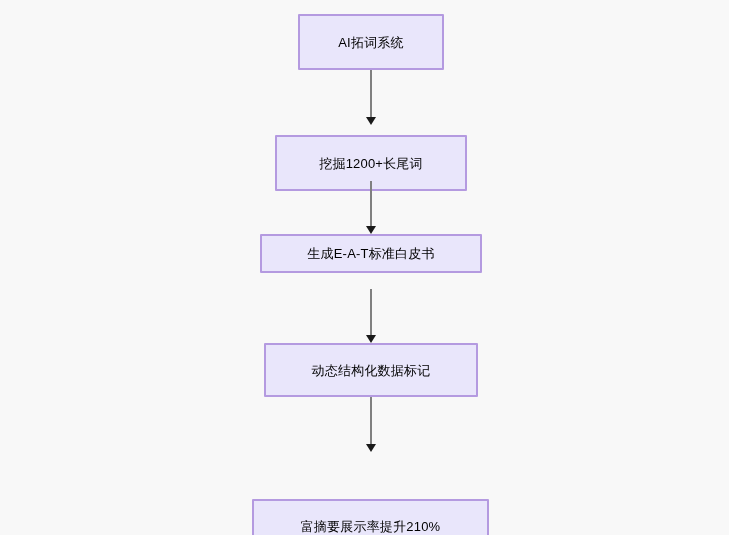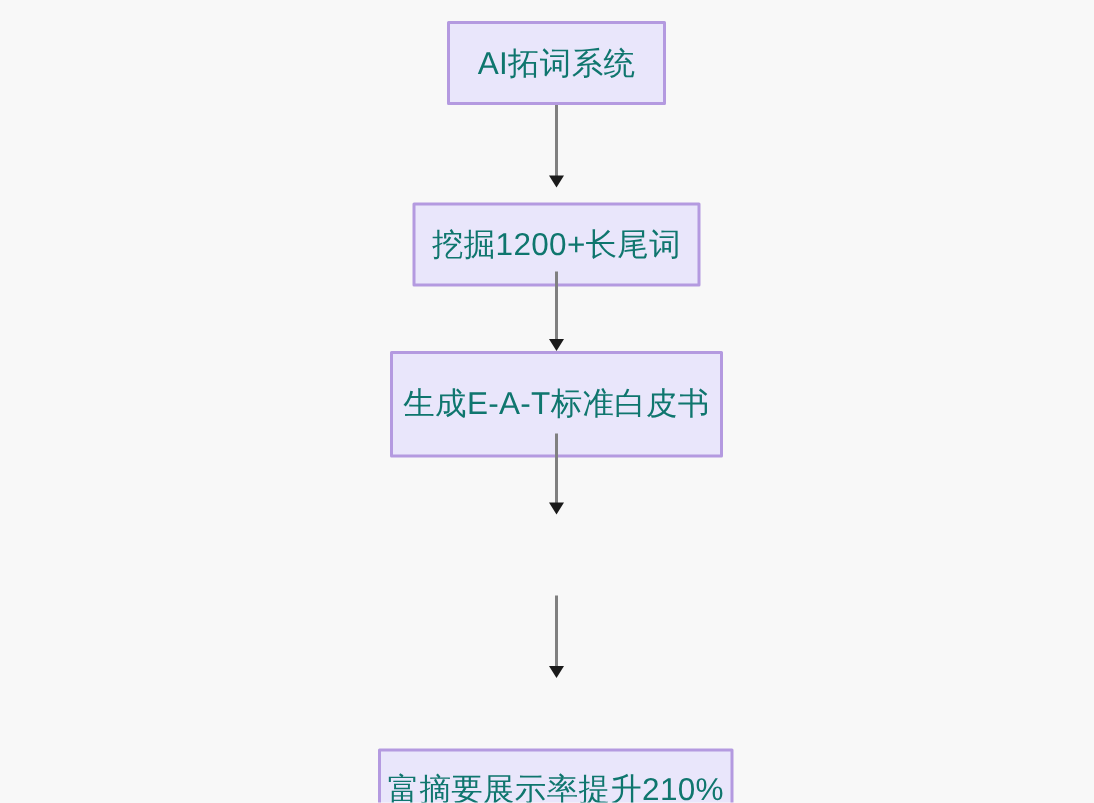--- a/index.html
+++ b/index.html
@@ -21,22 +21,22 @@
   }
   .node {
     position: absolute;
     box-sizing: border-box;
     background: #e9e6fb;
     border: 2px solid #b49ae0;
     border-radius: 1px;
     display: flex;
     align-items: center;
     justify-content: center;
-    color: #0f766e;
-    font-size: 21px;
+    color: #000000;
+    font-size: 13px;
     line-height: 1;
     letter-spacing: 0.2px;
     white-space: nowrap;
   }
   .node-label {
     display: block;
   }
   .connector {
     position: absolute;
     width: 18px;
@@ -54,21 +54,21 @@
     height: 0;
     border-left: 5px solid transparent;
     border-right: 5px solid transparent;
     border-top: 8px solid #1a1a1a;
     margin-top: -1px;
   }
 
   
   #node-1 { left: 298px; top: 14px;  width: 146px; height: 56px; }
   #node-2 { left: 275px; top: 125px; width: 192px; height: 56px; margin-top: 10px; }
-  #node-3 { left: 260px; top: 234px; width: 222px; height: 71px; }
+  #node-3 { left: 260px; top: 234px; width: 222px; height: 39px; }
   #node-4 { left: 264px; top: 343px; width: 214px; height: 54px; }
   #node-5 { left: 252px; top: 452px; width: 237px; height: 55px; margin-top: 47px; }
 
   
   #edge-1 { left: 362px; top: 70px;  height: 55px; }
   #edge-2 { left: 362px; top: 181px; height: 53px; }
   #edge-3 { left: 362px; top: 289px; height: 54px; }
   #edge-4 { left: 362px; top: 397px; height: 55px; }
 </style>
 </head>
@@ -96,20 +96,23 @@
 
   <div class="node" id="node-3">
     <span class="node-label">生成E-A-T标准白皮书</span>
   </div>
 
   <div class="connector" id="edge-3">
     <span class="line"></span>
     <span class="arrowhead"></span>
   </div>
 
+  <div class="node" id="node-4">
+    <span class="node-label">动态结构化数据标记</span>
+  </div>
 
   <div class="connector" id="edge-4">
     <span class="line"></span>
     <span class="arrowhead"></span>
   </div>
 
   <div class="node" id="node-5">
     <span class="node-label">富摘要展示率提升210%</span>
   </div>
 

